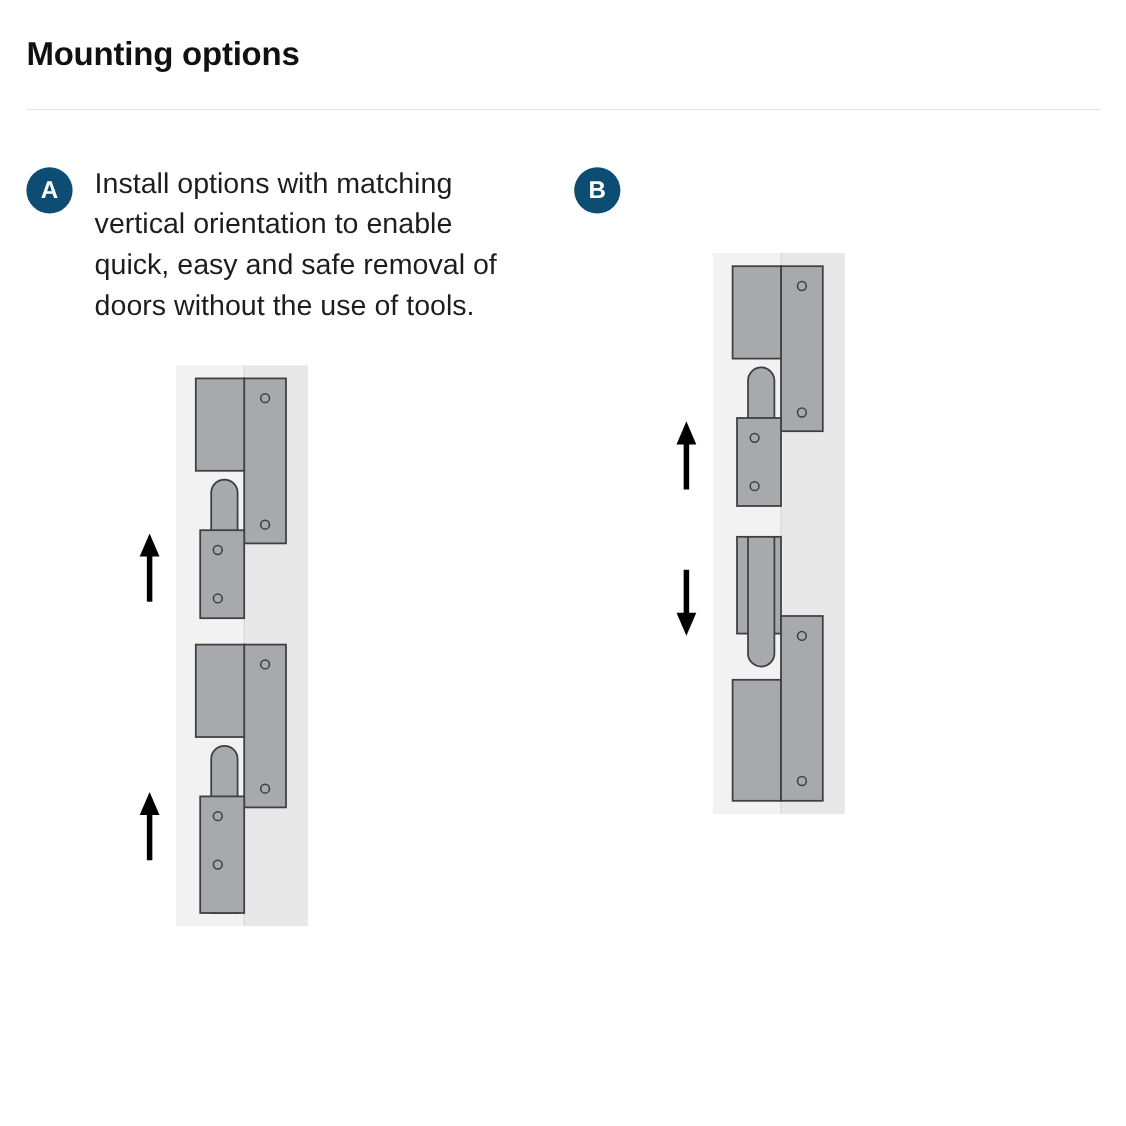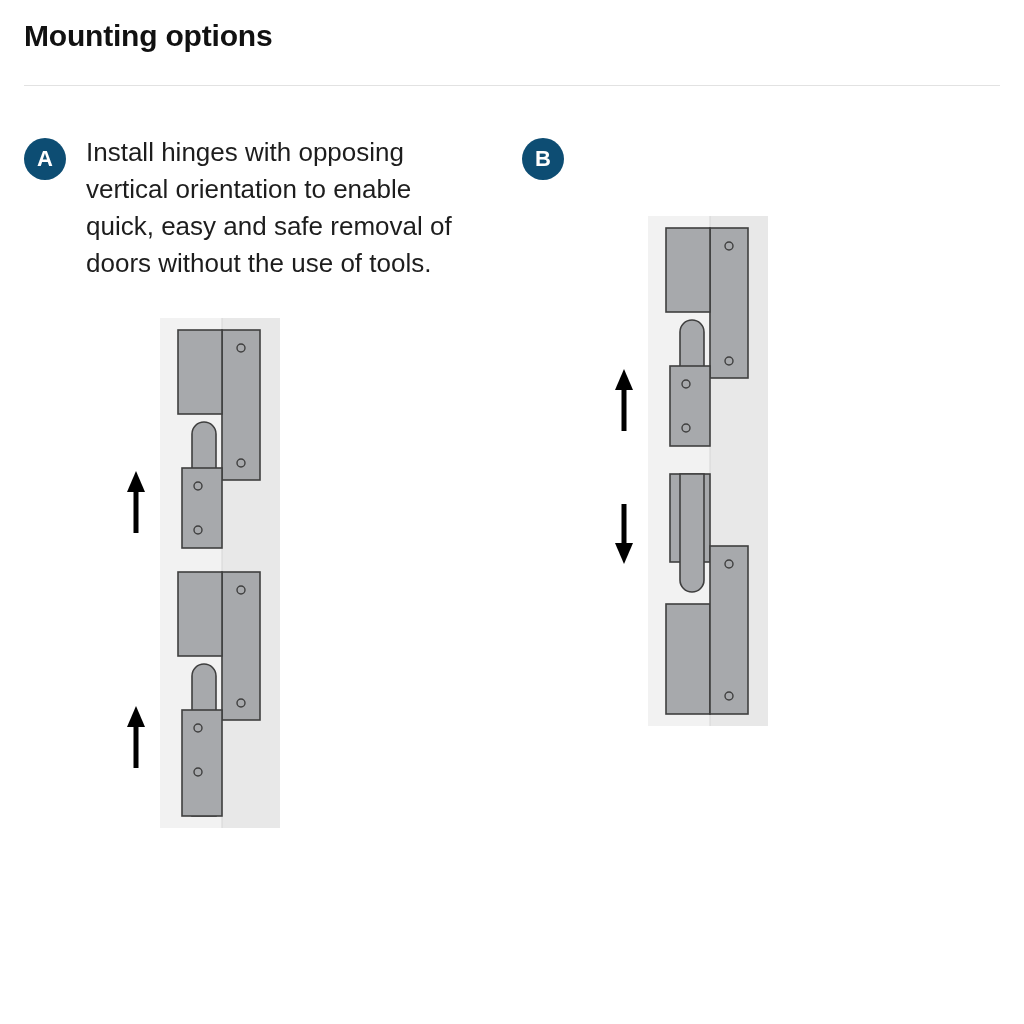--- a/index.html
+++ b/index.html
@@ -12,21 +12,21 @@
     background: #ffffff;
     font-family: "Liberation Sans", sans-serif;
     color: #1d1d1d;
     overflow: hidden;
   }
   .page {
     position: relative;
     width: 1024px;
     height: 1024px;
     box-sizing: border-box;
-    padding: 11px 24px 0 24px;
+    padding: 25px 24px 0 24px;
   }
   .page-title {
     font-size: 30px;
     font-weight: bold;
     letter-spacing: -0.2px;
     color: #111111;
     margin: 8px 0 0 0;
   }
   .title-rule {
     margin-top: 32px;
@@ -92,21 +92,21 @@
 <div class="page">
 
   <h1 class="page-title">Mounting options</h1>
   <div class="title-rule"></div>
 
   <div class="columns">
 
     <div class="col col-a">
       <div class="option-head">
         <div class="badge">A</div>
-        <div class="option-text">Install hinges with opposing vertical orientation to enable quick, easy and safe removal of doors without the use of tools.</div>
+        <div class="option-text">Install options with matching vertical orientation to enable quick, easy and safe removal of doors without the use of tools.</div>
       </div>
 
       <div class="figure-wrap fig-a">
         <svg width="300" height="510" viewBox="0 0 300 510">
 
           <rect x="40" y="0" width="62" height="510" fill="#f2f2f2"></rect>
           <rect x="102" y="0" width="58" height="510" fill="#e8e8e8"></rect>
           <line x1="102" y1="0" x2="102" y2="510" stroke="#d6d6d6" stroke-width="1"></line>
 
           <rect x="102" y="12" width="38" height="150" fill="#a7a9ac" stroke="#3f3f3f" stroke-width="1.6"></rect>

